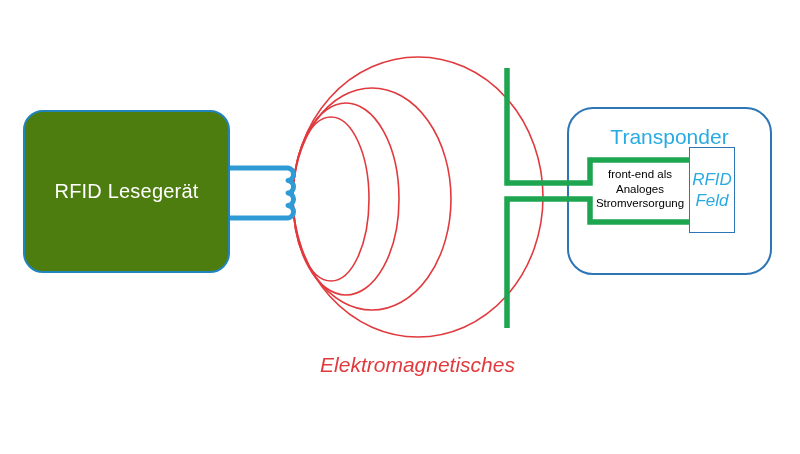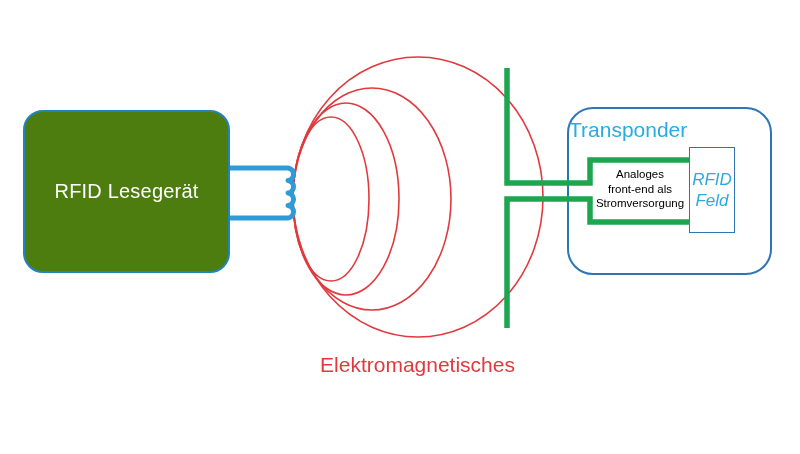--- a/index.html
+++ b/index.html
@@ -44,21 +44,22 @@
     top: 107px;
     width: 205px;
     height: 168px;
     background: #ffffff;
     border: 2px solid #2E75B6;
     border-radius: 26px;
     box-sizing: border-box;
   }
   .transponder-title {
     display: block;
-    padding-top: 9px;
+    text-align: center;
+    padding-top: 16px;
     font-size: 21px;
     color: #29ABE2;
   }
 
   
   .frontend-label {
     position: absolute;
     left: 586px;
     top: 167px;
     width: 108px;
@@ -93,20 +94,21 @@
   
   .field-label {
     position: absolute;
     left: 265px;
     top: 350px;
     width: 305px;
     text-align: center;
     font-size: 21px;
     line-height: 29px;
     color: #E03A3E;
+    font-style: italic;
   }
   .field-label span { display: block; }
 
   
   svg.shapes {
     position: absolute;
     left: 0;
     top: 0;
     pointer-events: none;
   }
@@ -118,22 +120,22 @@
 
   <div class="reader-box">
     <span class="label">RFID Lesegerät</span>
   </div>
 
   <div class="transponder-box">
     <span class="transponder-title">Transponder</span>
   </div>
 
   <div class="frontend-label">
+    <span>front-end als</span>
     <span>Analoges</span>
-    <span>front-end als</span>
     <span>Stromversorgung</span>
   </div>
 
   <div class="chip-box">
     <span>RFID</span>
     <span>Feld</span>
   </div>
 
   <div class="field-label">
     <span>Elektromagnetisches</span>

